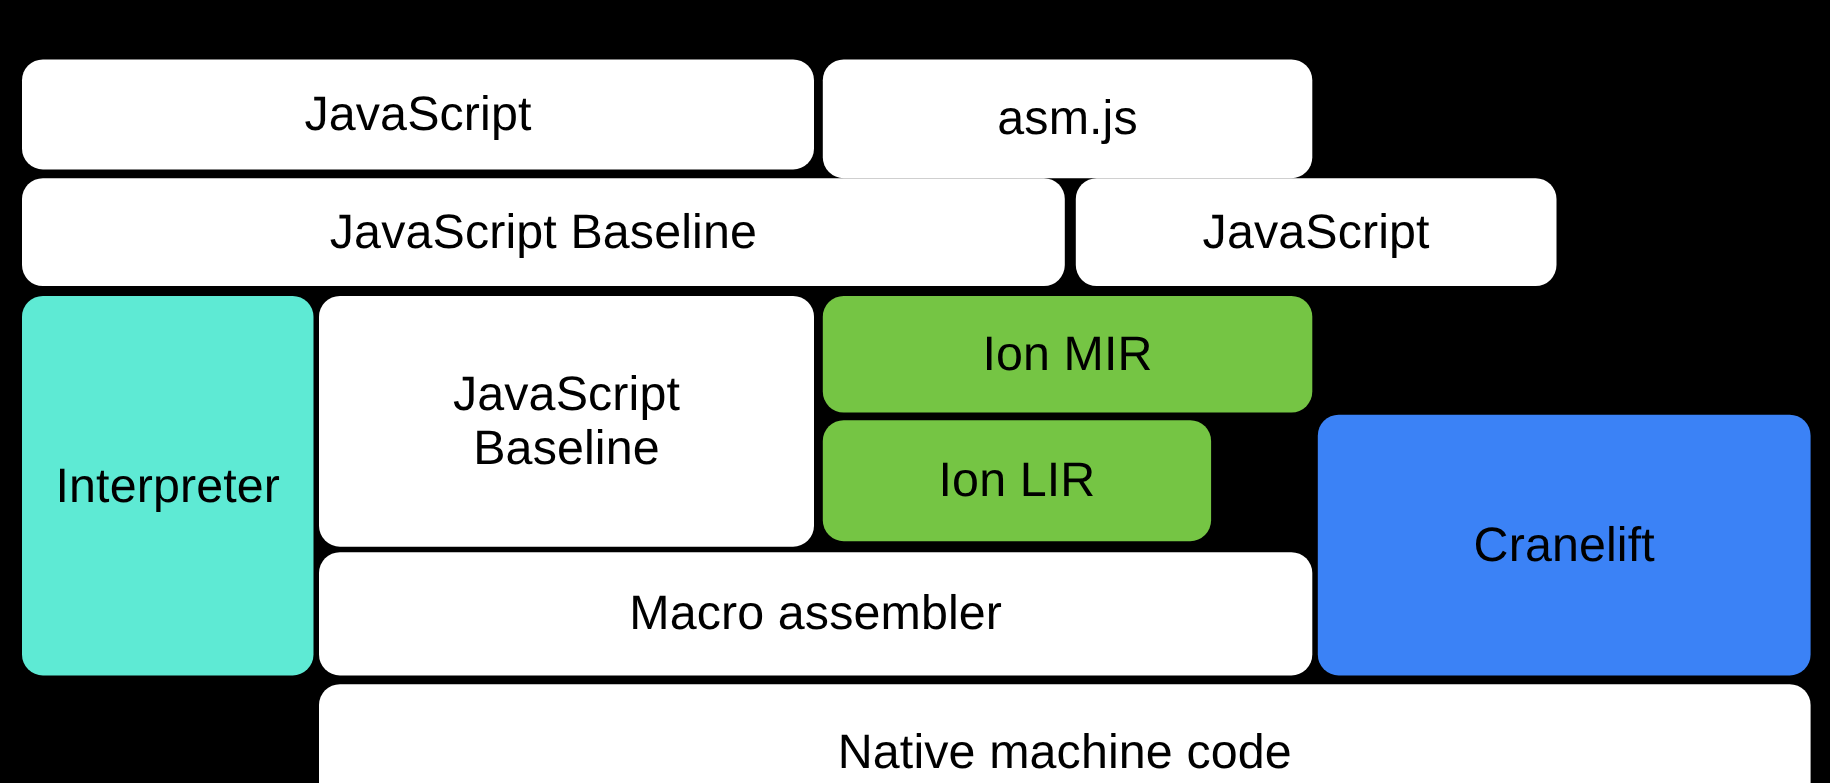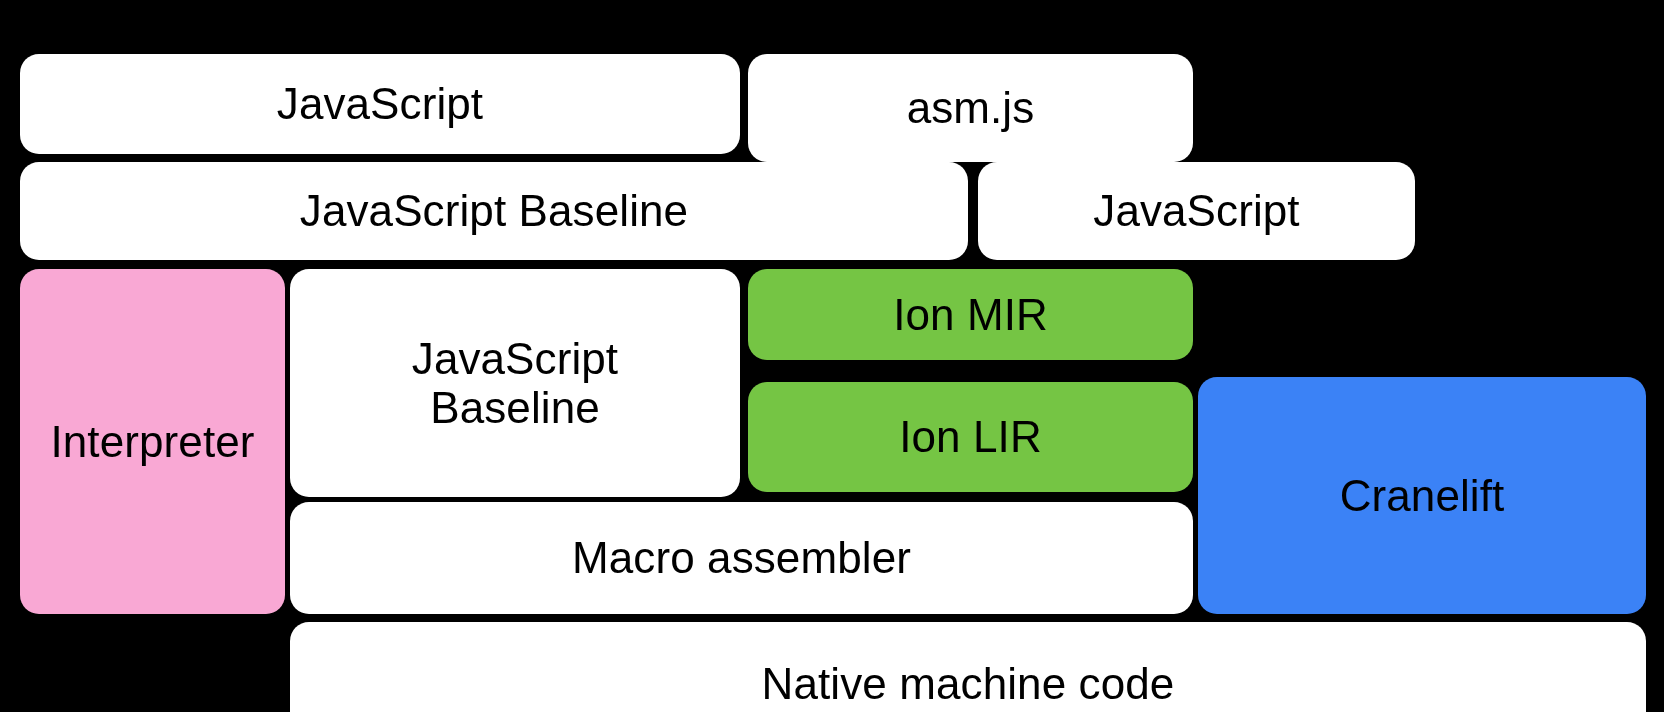--- a/index.html
+++ b/index.html
@@ -28,38 +28,38 @@
     font-size: 44px;
     font-weight: 400;
     line-height: 1.12;
     letter-spacing: 0.1px;
     padding: 2px 10px;
     white-space: pre-line;
     user-select: none;
     margin-top: 44px;
   }
   .fill-white { background: #FFFFFF; }
-  .fill-gray  { background: #f9a8d4; }
+  .fill-gray  { background: #5eead4; }
   .fill-green { background: #75C544; }
   .fill-pink  { background: #3b82f6; }
 
   
   #n-javascript      { left: 20px;   top: 10px;  width: 720px; height: 100px; }
   #n-asmjs           { left: 748px;  top: 10px;  width: 445px; height: 108px; }
   #n-wasm            { left: 1200px; top: 10px;  width: 446px; height: 100px; }
 
   
   #n-js-bytecode     { left: 20px;   top: 118px; width: 948px; height: 98px; }
   #n-baldrmonkey     { left: 978px;  top: 118px; width: 437px; height: 98px; }
 
   
   #n-interpreter     { left: 20px;   top: 225px; width: 265px; height: 345px; }
   #n-js-baseline     { left: 290px;  top: 225px; width: 450px; height: 228px; }
-  #n-ion-mir         { left: 748px;  top: 225px; width: 445px; height: 91px; }
-  #n-ion-lir         { left: 748px;  top: 338px; width: 445px; height: 110px; }
+  #n-ion-mir         { left: 748px;  top: 225px; width: 445px; height: 106px; }
+  #n-ion-lir         { left: 748px;  top: 338px; width: 353px; height: 110px; }
   #n-macro-assembler { left: 290px;  top: 458px; width: 903px; height: 112px; text-align: center; }
   #n-cranelift       { left: 1198px; top: 333px; width: 448px; height: 237px; }
 
   
   #n-native-code     { left: 290px;  top: 578px; width: 1356px; height: 124px; }
 </style>
 </head>
 <body>
 
 <div id="diagram">

